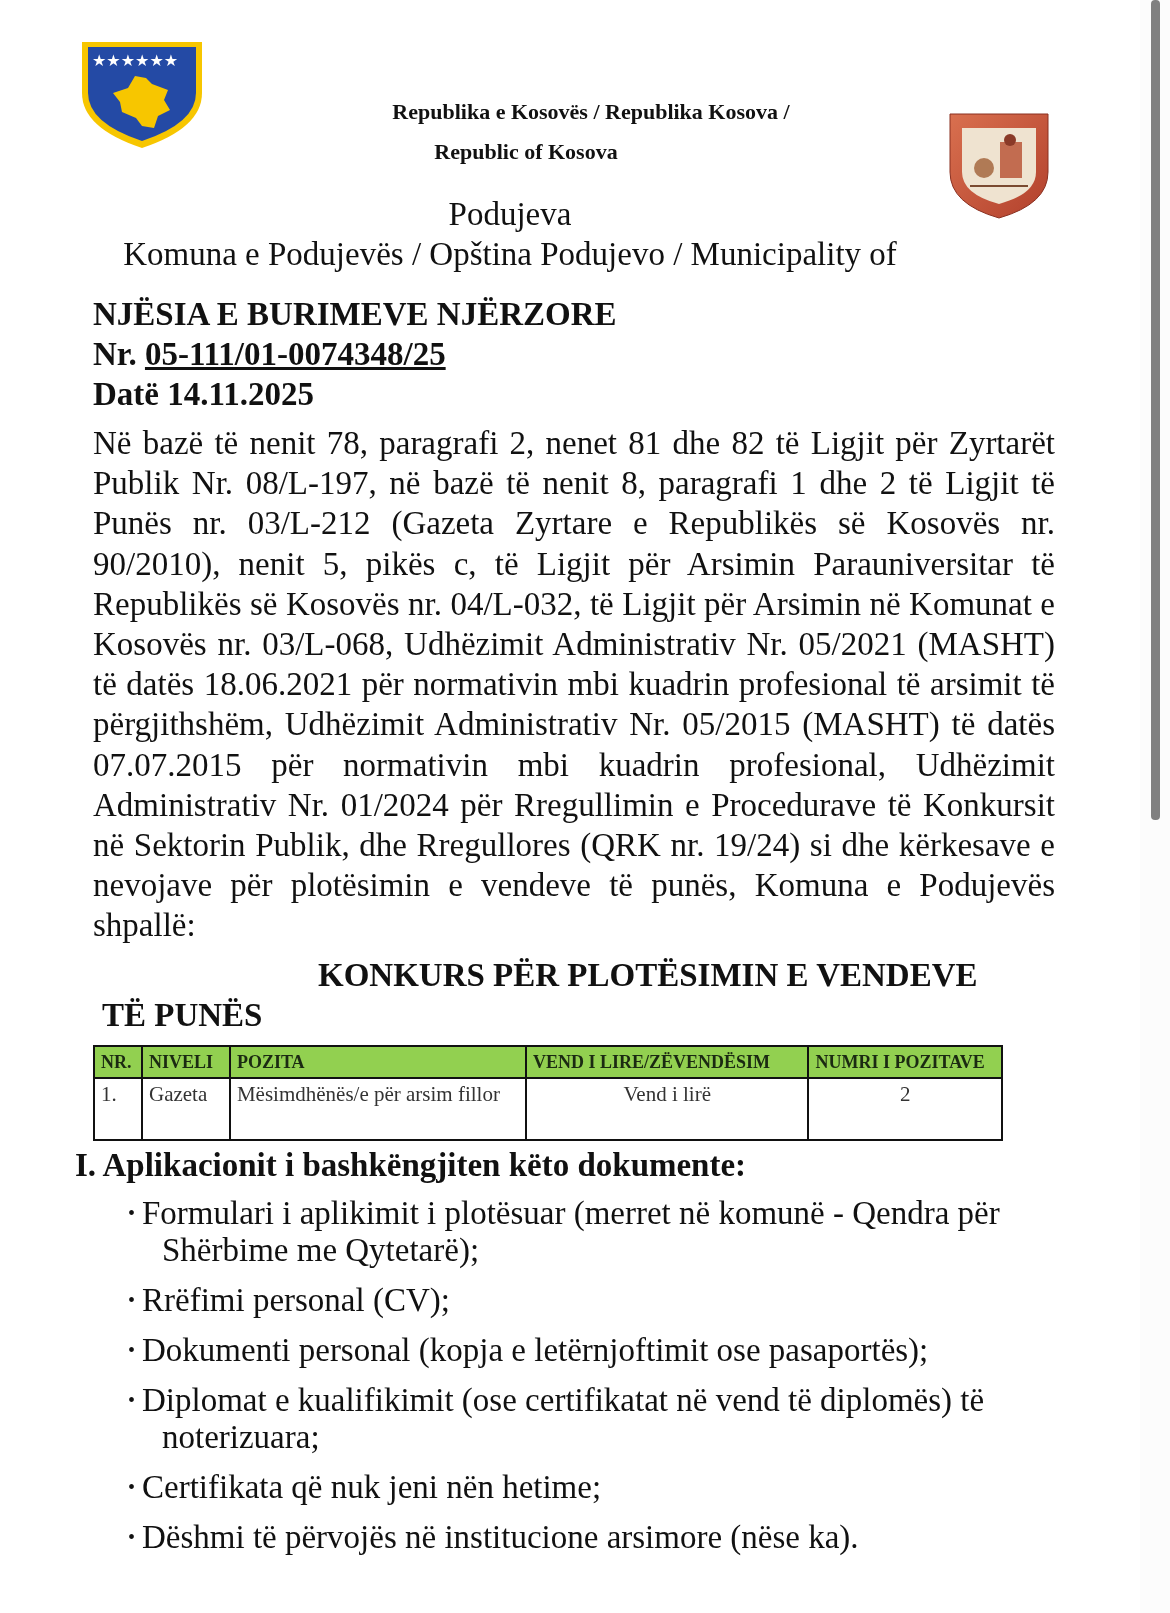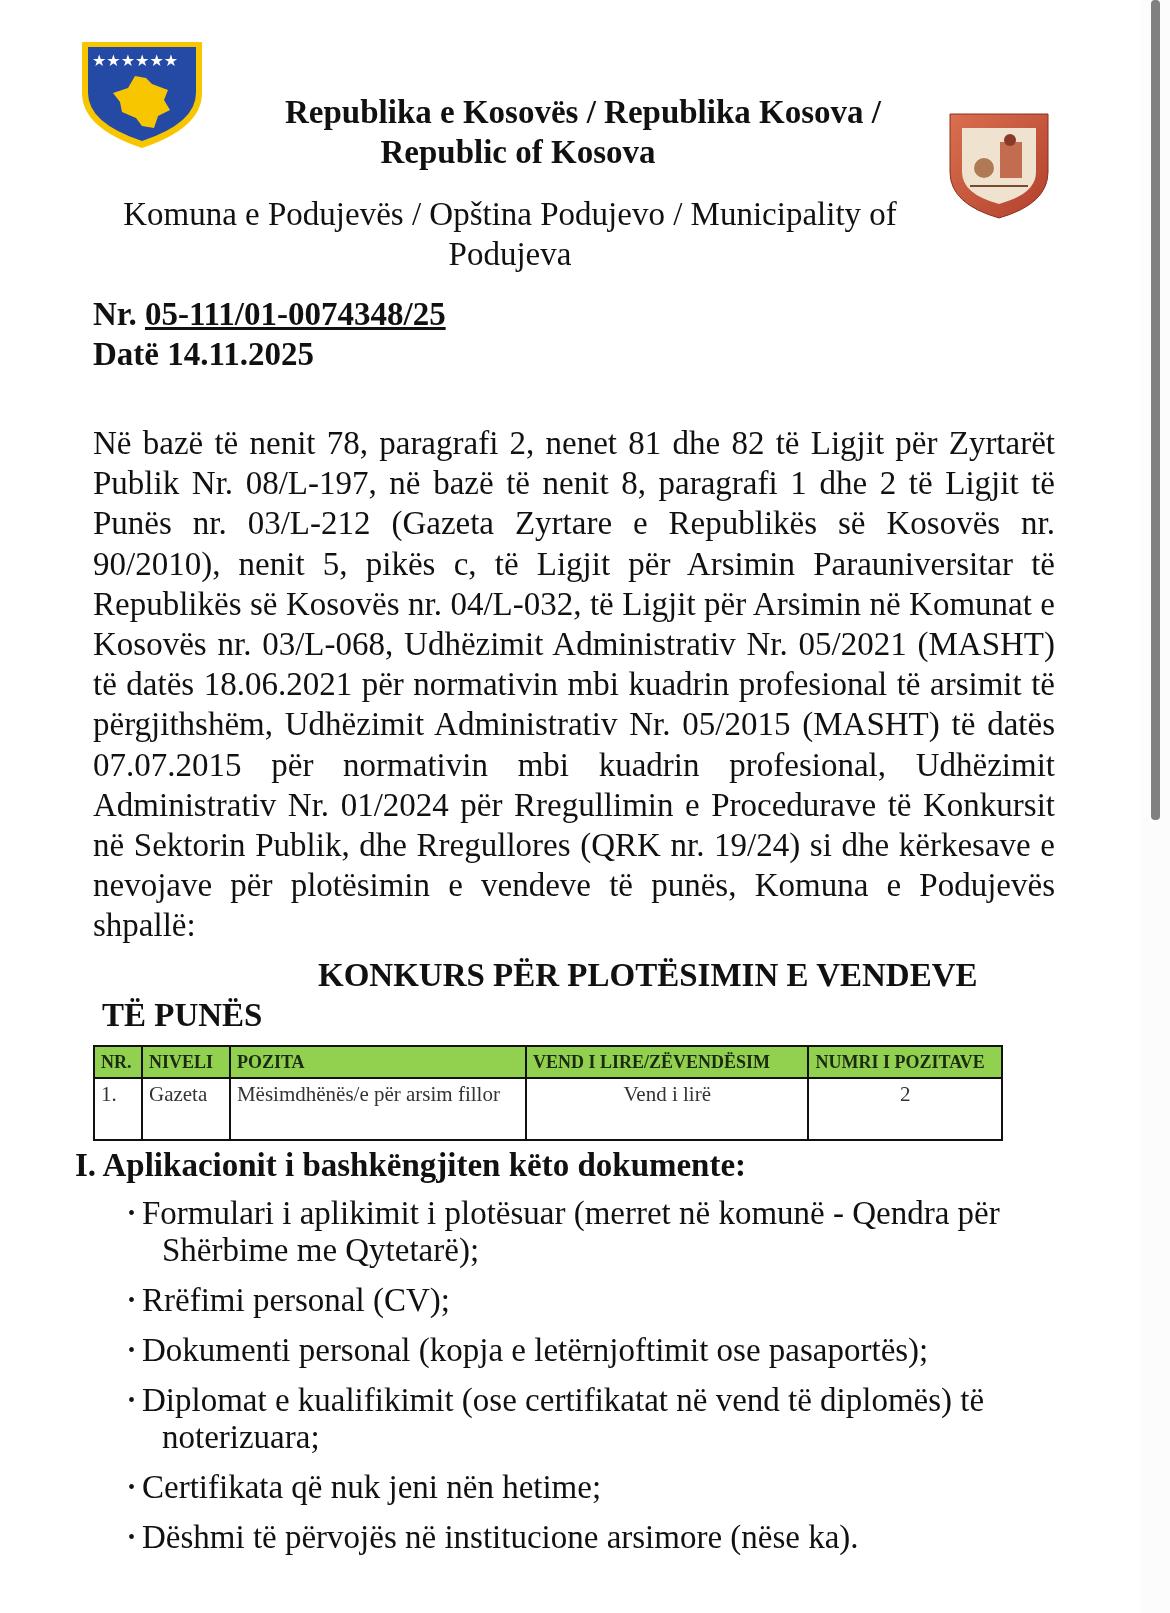--- a/index.html
+++ b/index.html
@@ -4,21 +4,21 @@
 <style>
   html, body { margin: 0; padding: 0; }
   body {
     width: 1170px; height: 1613px; background: #ffffff; position: relative; overflow: hidden;
     font-family: "Liberation Serif", "DejaVu Serif", serif; color: #111;
   }
   .scrollbar { position: absolute; left: 1151px; top: 0; width: 9px; height: 820px; background: #808080; border-radius: 4px; }
   .scroll-track { position: absolute; left: 1140px; top: 0; width: 30px; height: 1613px; background: #fcfcfc; }
   .emblem-left { position: absolute; left: 80px; top: 38px; width: 124px; height: 112px; }
   .emblem-right { position: absolute; left: 948px; top: 112px; width: 102px; height: 108px; }
-  .title1 { position: absolute; left: 8px; width: 1150px; top: 92px; text-align: center; font-weight: bold; font-size: 33px; line-height: 40px; }
+  .title1 { position: absolute; left: 16px; width: 1150px; top: 92px; text-align: center; font-weight: bold; font-size: 22px; line-height: 40px; }
   .title1 .l1 { display: block; padding-left: 0; margin-left: 150px; width: 850px; text-align: center; }
   .title1 .l2 { display: block; margin-left: 95px; width: 830px; }
   .muni { position: absolute; left: 95px; width: 830px; top: 194px; font-size: 33px; line-height: 40px; text-align: center; }
   .unit { position: absolute; left: 93px; top: 294px; font-weight: bold; font-size: 33px; line-height: 40px; }
   .unit .num { text-decoration: underline; }
   .body-text { position: absolute; left: 93px; top: 423px; width: 962px; font-size: 33px; line-height: 40.2px; text-align: justify; }
   .konkurs1 { position: absolute; left: 318px; top: 955px; font-weight: bold; font-size: 33px; line-height: 40px; white-space: nowrap; }
   .konkurs2 { position: absolute; left: 102px; top: 995px; font-weight: bold; font-size: 33px; line-height: 40px; }
   table.positions { position: absolute; left: 93px; top: 1045px; width: 910px; border-collapse: collapse; font-size: 20px; }
   table.positions th { background: #92d050; border: 2px solid #111; font-weight: bold; font-size: 18px; padding: 2px 6px; height: 26px; text-align: left; color: #1b2a12; }
@@ -64,25 +64,26 @@
     <path d="M22 74 L80 74" stroke="#7a4a30" stroke-width="2"></path>
   </svg>
 </div>
 
 <div class="title1">
   <span class="l1">Republika e Kosovës / Republika Kosova /</span>
   <span class="l2">Republic of Kosova</span>
 </div>
 
 <div class="muni">
+  <div>Podujeva</div>
   <div>Komuna e Podujevës / Opština Podujevo / Municipality of</div>
-  <div>Podujeva</div>
 </div>
 
 <div class="unit">
+  <div>NJËSIA E BURIMEVE NJËRZORE</div>
   <div>
     <span>Nr.</span>
     <span class="num">05-111/01-0074348/25</span>
   </div>
   <div>
     <span>Datë</span>
     <span>14.11.2025</span>
   </div>
 </div>
 

